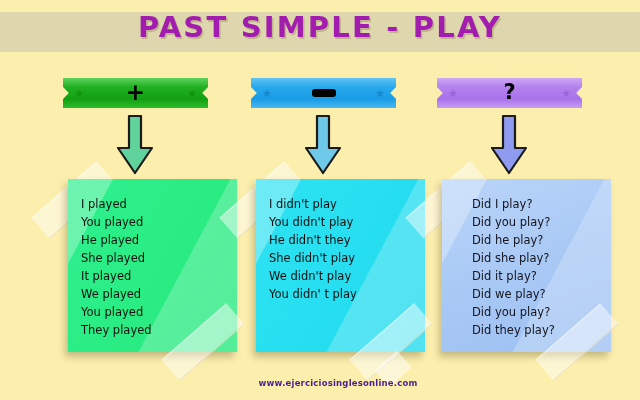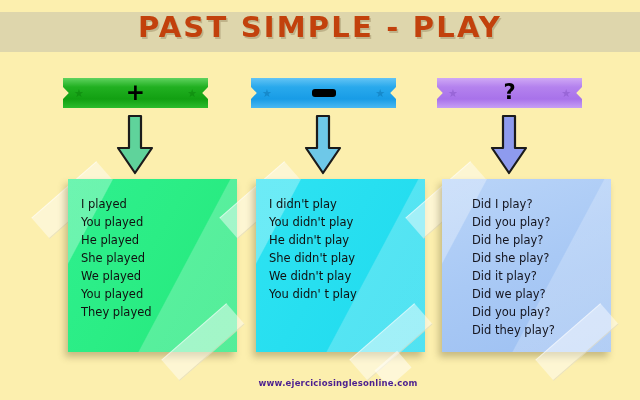--- a/index.html
+++ b/index.html
@@ -28,21 +28,21 @@
   .title-text {
     position: absolute;
     left: 0;
     top: 10px;
     width: 640px;
     text-align: center;
     font-family: "DejaVu Sans", sans-serif;
     font-size: 29px;
     font-weight: bold;
     letter-spacing: 2.2px;
-    color: #c2410c;
+    color: #a21caf;
     text-shadow: 1.5px 1.5px 0 rgba(120,100,60,0.30);
     white-space: nowrap;
   }
 
   
   .column {
     position: absolute;
     top: 78px;
     width: 190px;
     height: 290px;
@@ -220,20 +220,21 @@
 
     <div class="tape tape-tl"></div>
 
     <div class="note note-green">
       <div class="note-sheen"></div>
       <div class="note-lines">
         <div class="note-line">I played</div>
         <div class="note-line">You played</div>
         <div class="note-line">He played</div>
         <div class="note-line">She played</div>
+        <div class="note-line">It played</div>
         <div class="note-line">We played</div>
         <div class="note-line">You played</div>
         <div class="note-line">They played</div>
       </div>
     </div>
 
     <div class="tape tape-br"></div>
   </div>
 
   <div class="column col-2">
@@ -248,21 +249,21 @@
       <polygon points="17,2 29,2 29,34 40,34 23,59 6,34 17,34" fill="#6EC8E8" stroke="#1B1B1B" stroke-width="2.2" stroke-linejoin="round"></polygon>
     </svg>
 
     <div class="tape tape-tl"></div>
 
     <div class="note note-blue">
       <div class="note-sheen"></div>
       <div class="note-lines">
         <div class="note-line">I didn't play</div>
         <div class="note-line">You didn't play</div>
-        <div class="note-line">He didn't play</div>
+        <div class="note-line">He didn't they</div>
         <div class="note-line">She didn't play</div>
         <div class="note-line">We didn't play</div>
         <div class="note-line">You didn' t play</div>
       </div>
     </div>
 
     <div class="tape tape-br"></div>
   </div>
 
   <div class="column col-3">

